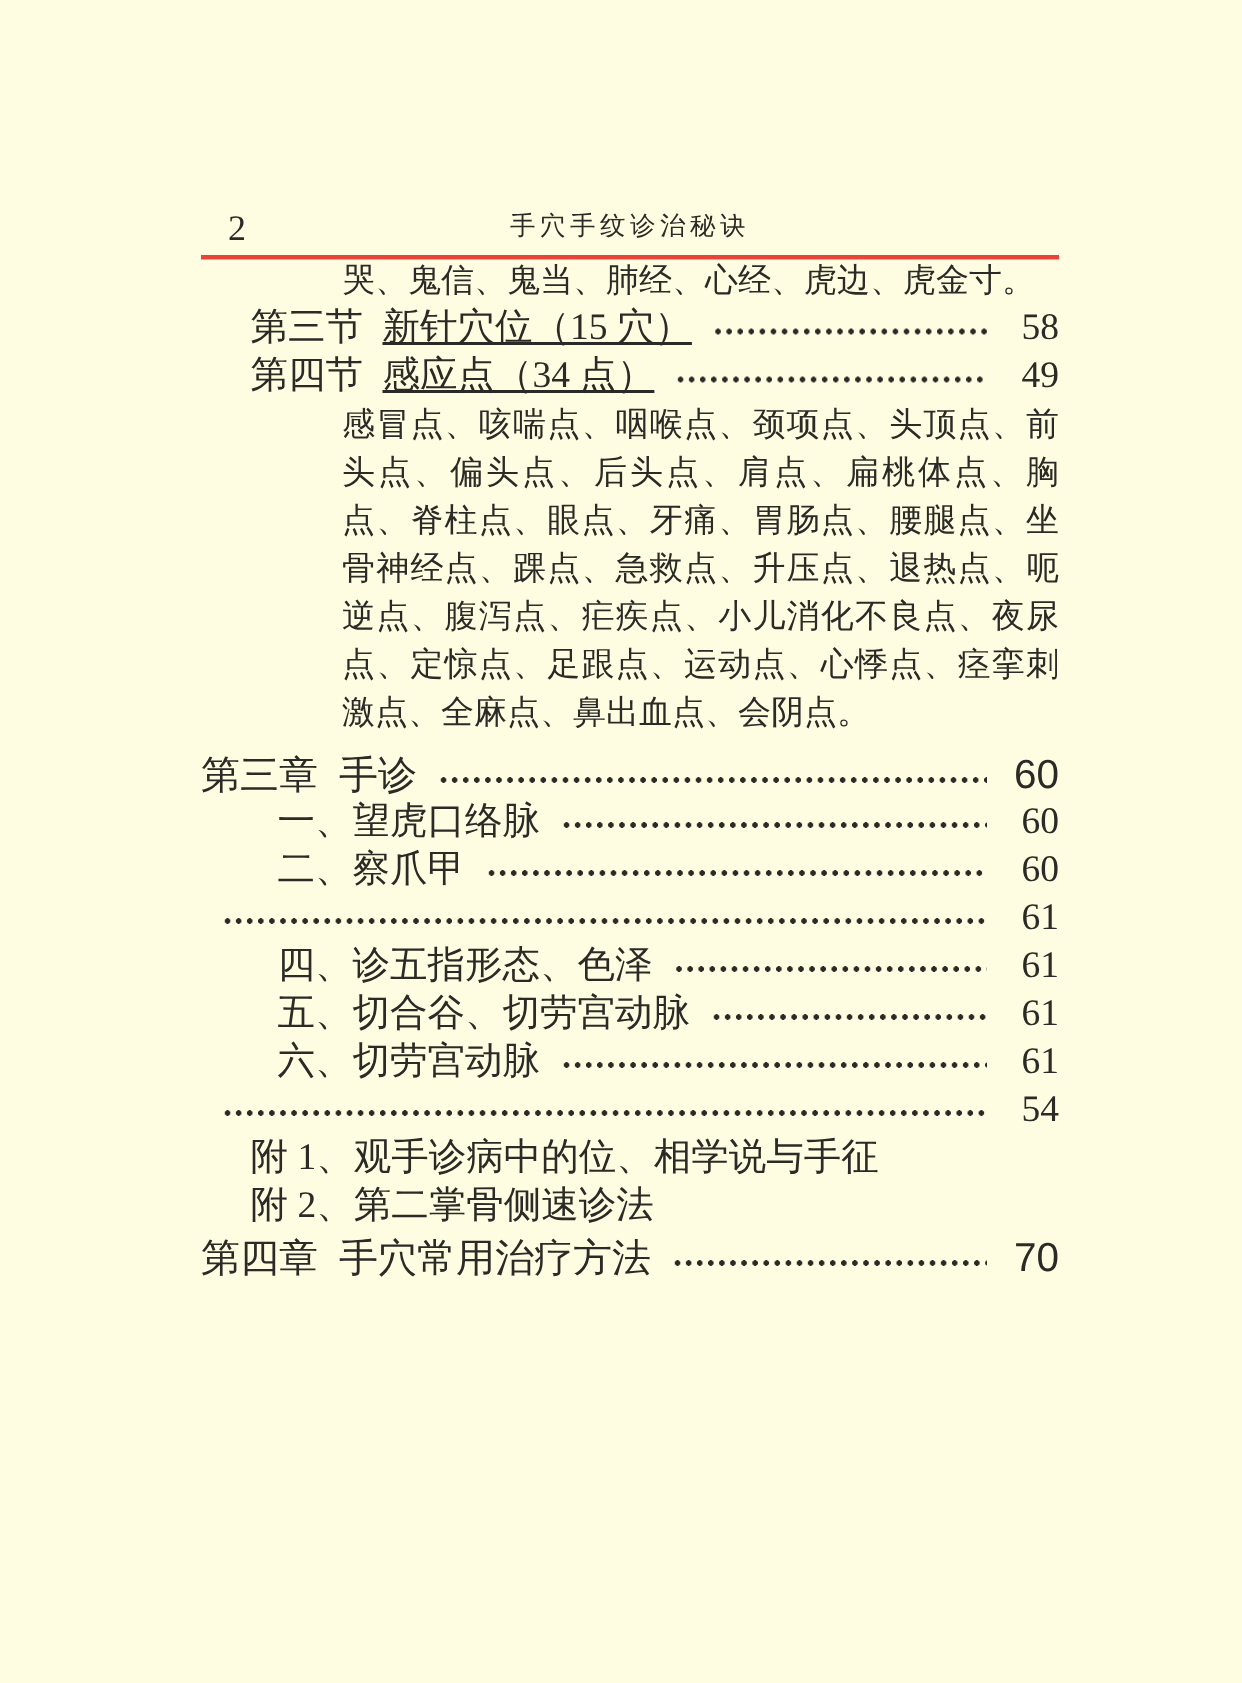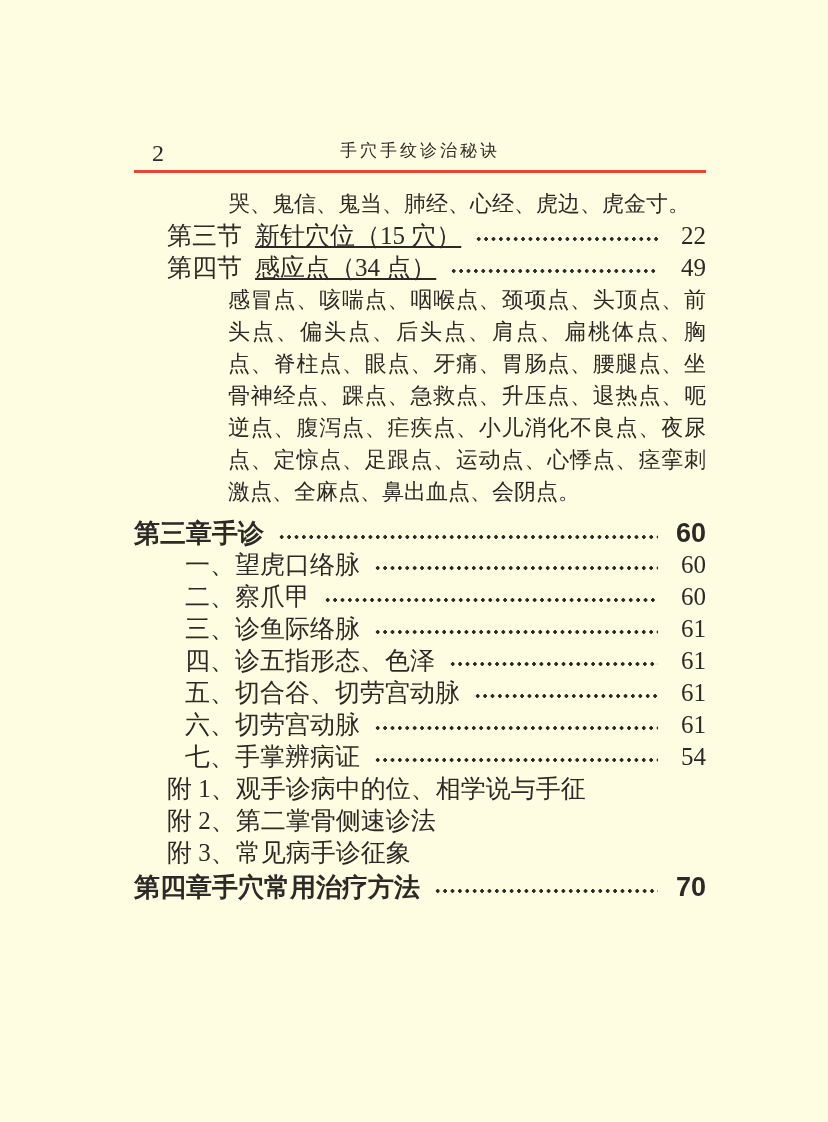--- a/index.html
+++ b/index.html
@@ -26,21 +26,21 @@
   .book-title{
     text-align:center;
     font-size:17px;line-height:34px;
     letter-spacing:3px;
   }
   .header-rule{
     position:absolute;left:134px;top:170px;width:572px;height:3px;
     background:var(--red);
   }
   .toc{
-    position:absolute;left:134px;top:188px;width:572px;
+    position:absolute;left:134px;top:171px;width:572px;
   }
   .toc p.body{
     margin:0 0 0 94px;
     font-size:22px;line-height:32px;
     text-align:justify;text-align-last:left;
   }
   .row{
     display:flex;align-items:baseline;
     font-size:25px;line-height:32px;
   }
@@ -55,46 +55,46 @@
   .row .pagenum{
     min-width:36px;text-align:right;
     font-size:25px;
   }
   .row.section .label{margin-left:33px;}
   .row.section .title{margin-left:13px;text-decoration:underline;}
   .row.item .title{margin-left:51px;}
   .row.appendix .title{margin-left:33px;}
   .row.chapter{
     font-family:"Liberation Sans", sans-serif;
-    font-weight:700;
+    font-weight:400;
     font-size:26px;
     justify-content:center;
   }
-  .row.chapter .title{}
+  .row.chapter .title{margin-left:14px;}
   .row.chapter .pagenum{font-size:27px;}
   .row.gap-before{margin-top:9px;}
   .row.gap-before-sm{margin-top:2px;}
 </style>
 </head>
 <body>
 
 <header class="page-header">
   <span class="folio">2</span>
   <div class="book-title">手穴手纹诊治秘诀</div>
 </header>
 
 <div class="header-rule"></div>
 
 <main class="toc">
     <p class="body">哭、鬼信、鬼当、肺经、心经、虎边、虎金寸。</p>
     <div class="row section">
       <span class="label">第三节</span>
       <span class="title">新针穴位（15 穴）</span>
       <span class="leader"></span>
-      <span class="pagenum">22</span>
+      <span class="pagenum">58</span>
     </div>
     <div class="row section">
       <span class="label">第四节</span>
       <span class="title">感应点（34 点）</span>
       <span class="leader"></span>
       <span class="pagenum">49</span>
     </div>
     <p class="body">感冒点、咳喘点、咽喉点、颈项点、头顶点、前头点、偏头点、后头点、肩点、扁桃体点、胸点、脊柱点、眼点、牙痛、胃肠点、腰腿点、坐骨神经点、踝点、急救点、升压点、退热点、呃逆点、腹泻点、疟疾点、小儿消化不良点、夜尿点、定惊点、足跟点、运动点、心悸点、痉挛刺激点、全麻点、鼻出血点、会阴点。</p>
     <div class="row chapter gap-before">
       <span class="label">第三章</span>
@@ -106,52 +106,47 @@
       <span class="title">一、望虎口络脉</span>
       <span class="leader"></span>
       <span class="pagenum">60</span>
     </div>
     <div class="row item">
       <span class="title">二、察爪甲</span>
       <span class="leader"></span>
       <span class="pagenum">60</span>
     </div>
     <div class="row item">
-      <span class="title">三、诊鱼际络脉</span>
       <span class="leader"></span>
       <span class="pagenum">61</span>
     </div>
     <div class="row item">
       <span class="title">四、诊五指形态、色泽</span>
       <span class="leader"></span>
       <span class="pagenum">61</span>
     </div>
     <div class="row item">
       <span class="title">五、切合谷、切劳宫动脉</span>
       <span class="leader"></span>
       <span class="pagenum">61</span>
     </div>
     <div class="row item">
       <span class="title">六、切劳宫动脉</span>
       <span class="leader"></span>
       <span class="pagenum">61</span>
     </div>
     <div class="row item">
-      <span class="title">七、手掌辨病证</span>
       <span class="leader"></span>
       <span class="pagenum">54</span>
     </div>
     <div class="row appendix">
       <span class="title">附 1、观手诊病中的位、相学说与手征</span>
     </div>
     <div class="row appendix">
       <span class="title">附 2、第二掌骨侧速诊法</span>
-    </div>
-    <div class="row appendix">
-      <span class="title">附 3、常见病手诊征象</span>
     </div>
     <div class="row chapter gap-before-sm">
       <span class="label">第四章</span>
       <span class="title">手穴常用治疗方法</span>
       <span class="leader"></span>
       <span class="pagenum">70</span>
     </div>
   </main>
 
 </body></html>

